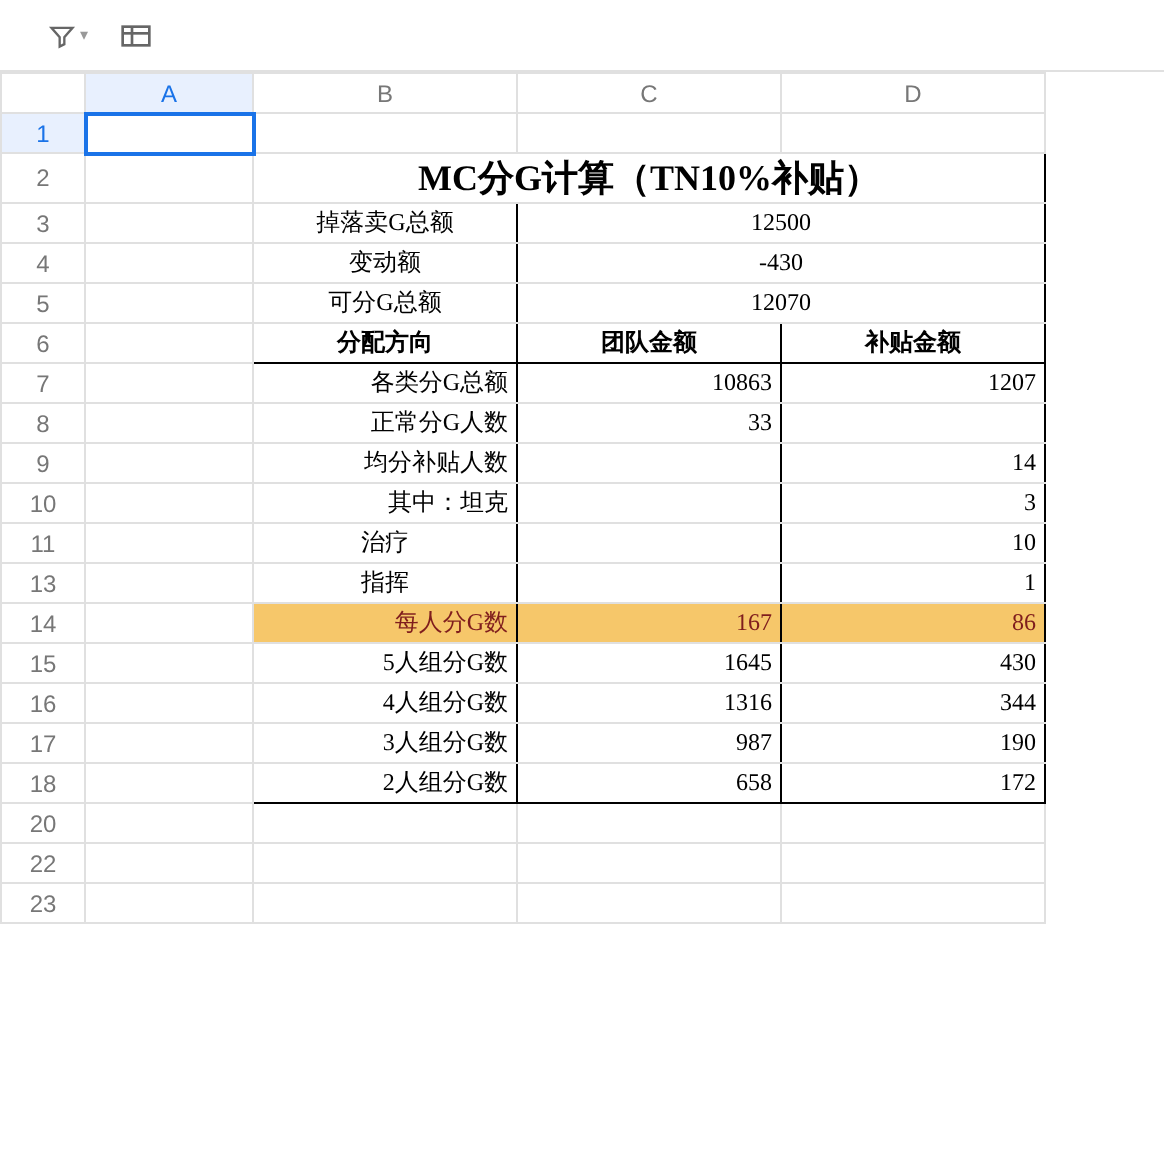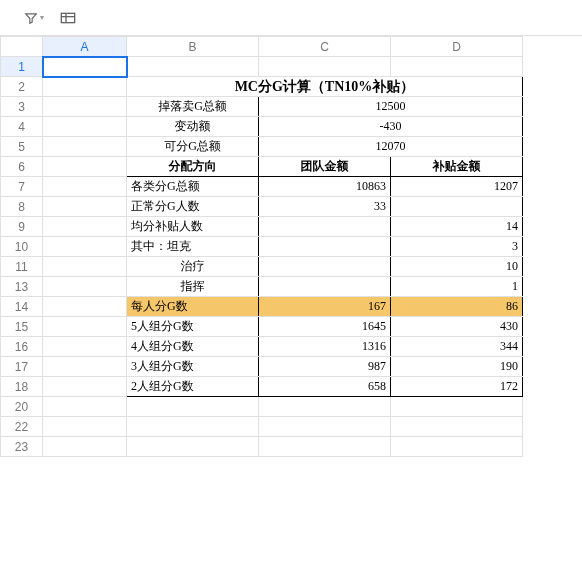--- a/index.html
+++ b/index.html
@@ -19,25 +19,25 @@
   .sel { outline: 2px solid #1a73e8; outline-offset: -1px; background: #fff; }
   .hdrsel { background: #e8f0fe; color: #1a73e8; }
   .corner { background: #fff; }
   
   .bT { border-top: 1px solid #000; }
   .bB { border-bottom: 1px solid #000; }
   .bL { border-left: 1px solid #000; }
   .bR { border-right: 1px solid #000; }
   .center { text-align: center; }
   .right { text-align: right; padding-left: 14px; }
-  .left { text-align: left; }
+  .left { text-align: right; }
   .bold { font-weight: bold; }
   .serif { font-family: "SimSun", "Songti SC", serif; }
   .hl { background: #f6c76a; }
-  .red { color: #000000; }
+  .red { color: #7f1d1d; }
   .black { color: #000; }
 </style>
 </head>
 <body>
 
 <div class="toolbar">
   <span class="icon">
     <svg width="14" height="14" viewBox="0 0 24 24" fill="none" stroke="#666" stroke-width="2">
         <path d="M3 5h18l-7 8v6l-4 2v-8z"></path>
       </svg>
@@ -65,21 +65,21 @@
   <tr>
     <th class="rowhdr hdrsel">1</th>
     <td class="sel"></td>
     <td></td>
     <td></td>
     <td></td>
   </tr>
   <tr>
     <th class="rowhdr">2</th>
     <td></td>
-    <td colspan="3" class="bT bL bR center bold serif black" style="font-size:14px">MC分G计算（TN10%补贴）</td>
+    <td colspan="3" class="bT bL bR center bold serif black" style="font-size:18px">MC分G计算（TN10%补贴）</td>
   </tr>
   <tr>
     <th class="rowhdr">3</th>
     <td></td>
     <td class="bT bL bR center serif black">掉落卖G总额</td>
     <td colspan="2" class="bT bR center serif black">12500</td>
   </tr>
   <tr>
     <th class="rowhdr">4</th>
     <td></td>

